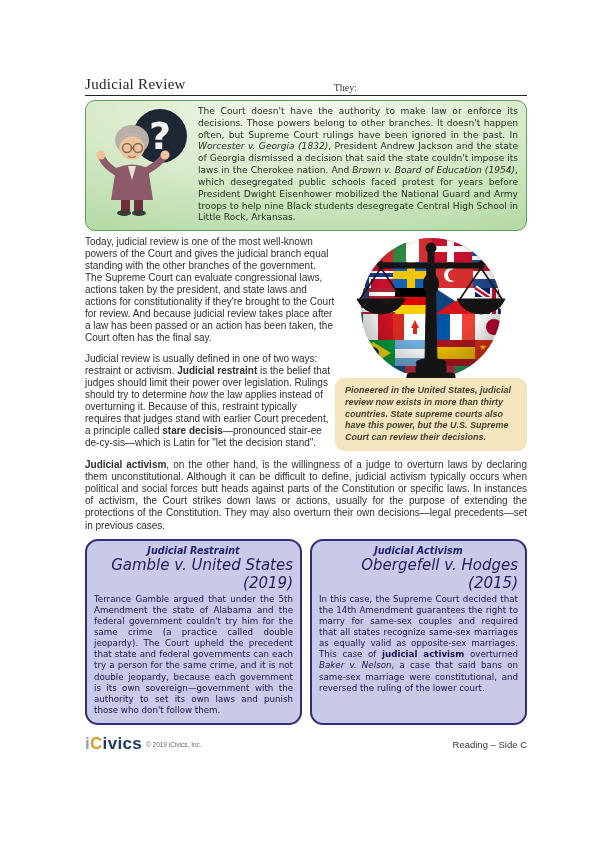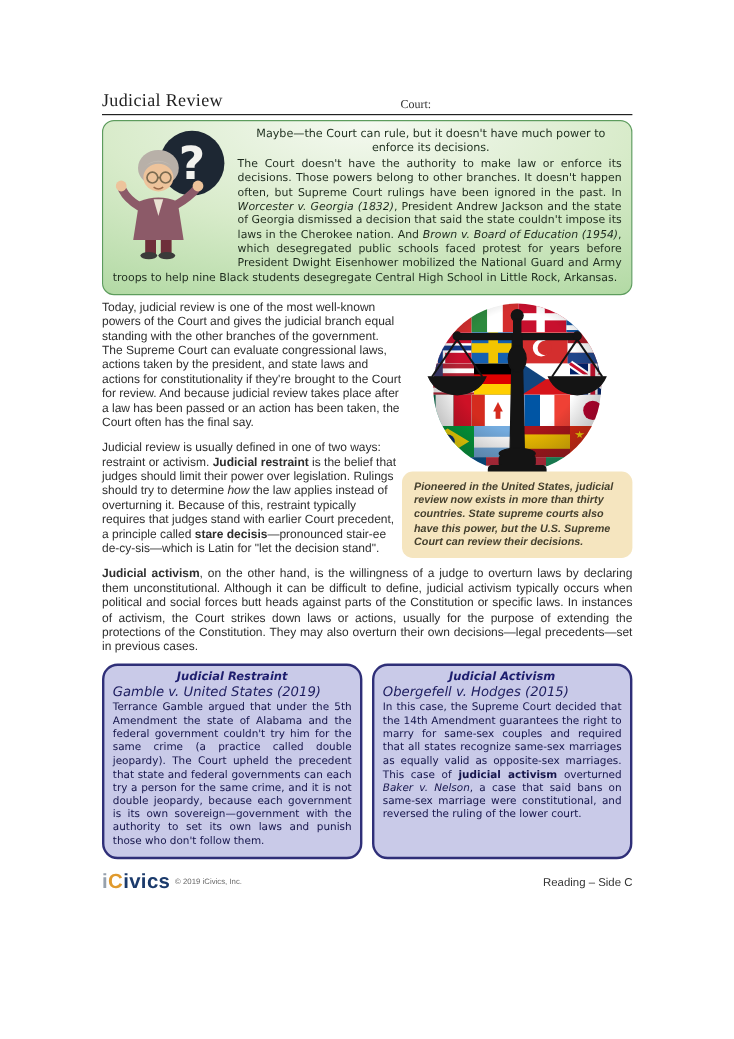--- a/index.html
+++ b/index.html
@@ -44,41 +44,41 @@
 
   .para-full { margin-top:8px; font-size:10px; line-height:1.22; text-align:justify; }
 
   
   .caseboxes { display:flex; gap:8px; margin-top:7px; }
   .casebox {
     width:217px; background:#c9cae8; border:2.4px solid #2f2f78; border-radius:13px;
     padding:4px 7px 7px 7px; font-family:"DejaVu Sans", sans-serif;
   }
   .casebox-title { text-align:center; font-size:9.6px; font-weight:bold; font-style:italic; color:#1e1e6e; }
-  .casebox-case { text-align:left; font-size:11px; font-style:italic; color:#1c1c5e; margin-bottom:2px; }
+  .casebox-case { text-align:right; font-size:15px; font-style:italic; color:#1c1c5e; margin-bottom:2px; }
   .casebox-body { font-size:8.7px; line-height:1.28; color:#14144a; text-align:justify; }
 
   
   .footer { display:flex; align-items:center; margin-top:9px; }
   .logo { font-weight:bold; font-size:17px; letter-spacing:.3px; }
   .logo .l-i { color:#97a1ad; }
   .logo .l-c { color:#e09a2d; }
   .logo .l-rest { color:#1b3a6b; }
   .copyright { font-size:6.5px; color:#6a6a6a; margin-left:4px; }
   .page-label { margin-left:auto; font-size:9.5px; color:#333; }
 </style>
 </head>
 <body>
 
 <div class="sheet">
   <div class="content">
 
     <div class="hdr">
       <span class="hdr-title">Judicial Review</span>
-      <span class="hdr-name">Court:</span>
+      <span class="hdr-name">They:</span>
       <span class="hdr-nameline"></span>
     </div>
 
     <div class="qbox">
       <div class="qbox-figure">
         <svg width="100" height="112" viewBox="0 0 100 112">
 
           <circle cx="66" cy="30" r="27" fill="#1d2733"></circle>
           <text x="66" y="43" text-anchor="middle" font-family="DejaVu Sans, sans-serif" font-size="38" font-weight="bold" fill="#f2f2ee">?</text>
 
@@ -101,21 +101,20 @@
             <ellipse cx="38" cy="42" rx="12.5" ry="11.5" fill="#edc39b"></ellipse>
             <path d="M26,33 Q38,24 50,33 Q44,28 38,28 Q32,28 26,33 Z" fill="#c7c0b8"></path>
 
             <circle cx="33" cy="42" r="4.5" fill="none" stroke="#7a6a50" stroke-width="1.4"></circle>
             <circle cx="44" cy="42" r="4.5" fill="none" stroke="#7a6a50" stroke-width="1.4"></circle>
             <line x1="37.5" y1="42" x2="39.5" y2="42" stroke="#7a6a50" stroke-width="1.4"></line>
             <path d="M34,50 Q38,53 42,50" stroke="#9a6a4a" stroke-width="1.2" fill="none"></path>
           </g>
         </svg>
       </div>
-      <div class="qbox-answer">Maybe—the Court can rule, but it doesn't have much power to enforce its decisions.</div>
       <div class="qbox-body">
         <span>The Court doesn't have the authority to make law or enforce its decisions. Those powers belong to other branches. It doesn't happen often, but Supreme Court rulings have been ignored in the past. In </span><span class="it">Worcester v. Georgia (1832)</span><span>, President Andrew Jackson and the state of Georgia dismissed a decision that said the state couldn't impose its laws in the Cherokee nation. And </span><span class="it">Brown v. Board of Education (1954)</span><span>, which desegregated public schools faced protest for years before President Dwight Eisenhower mobilized the National Guard and Army troops to help nine Black students desegregate Central High School in Little Rock, Arkansas.</span>
       </div>
     </div>
 
 
     <div class="cols">
       <div class="col-left">
         <p>Today, judicial review is one of the most well-known powers of the Court and gives the judicial branch equal standing with the other branches of the government. The Supreme Court can evaluate congressional laws, actions taken by the president, and state laws and actions for constitutionality if they're brought to the Court for review. And because judicial review takes place after a law has been passed or an action has been taken, the Court often has the final say.</p>
         <p><span>Judicial review is usually defined in one of two ways: restraint or activism. </span><span class="bd">Judicial restraint</span><span> is the belief that judges should limit their power over legislation. Rulings should try to determine </span><span class="it">how</span><span> the law applies instead of overturning it. Because of this, restraint typically requires that judges stand with earlier Court precedent, a principle called </span><span class="bd">stare decisis</span><span>—pronounced stair-ee de-cy-sis—which is Latin for "let the decision stand".</span></p>

